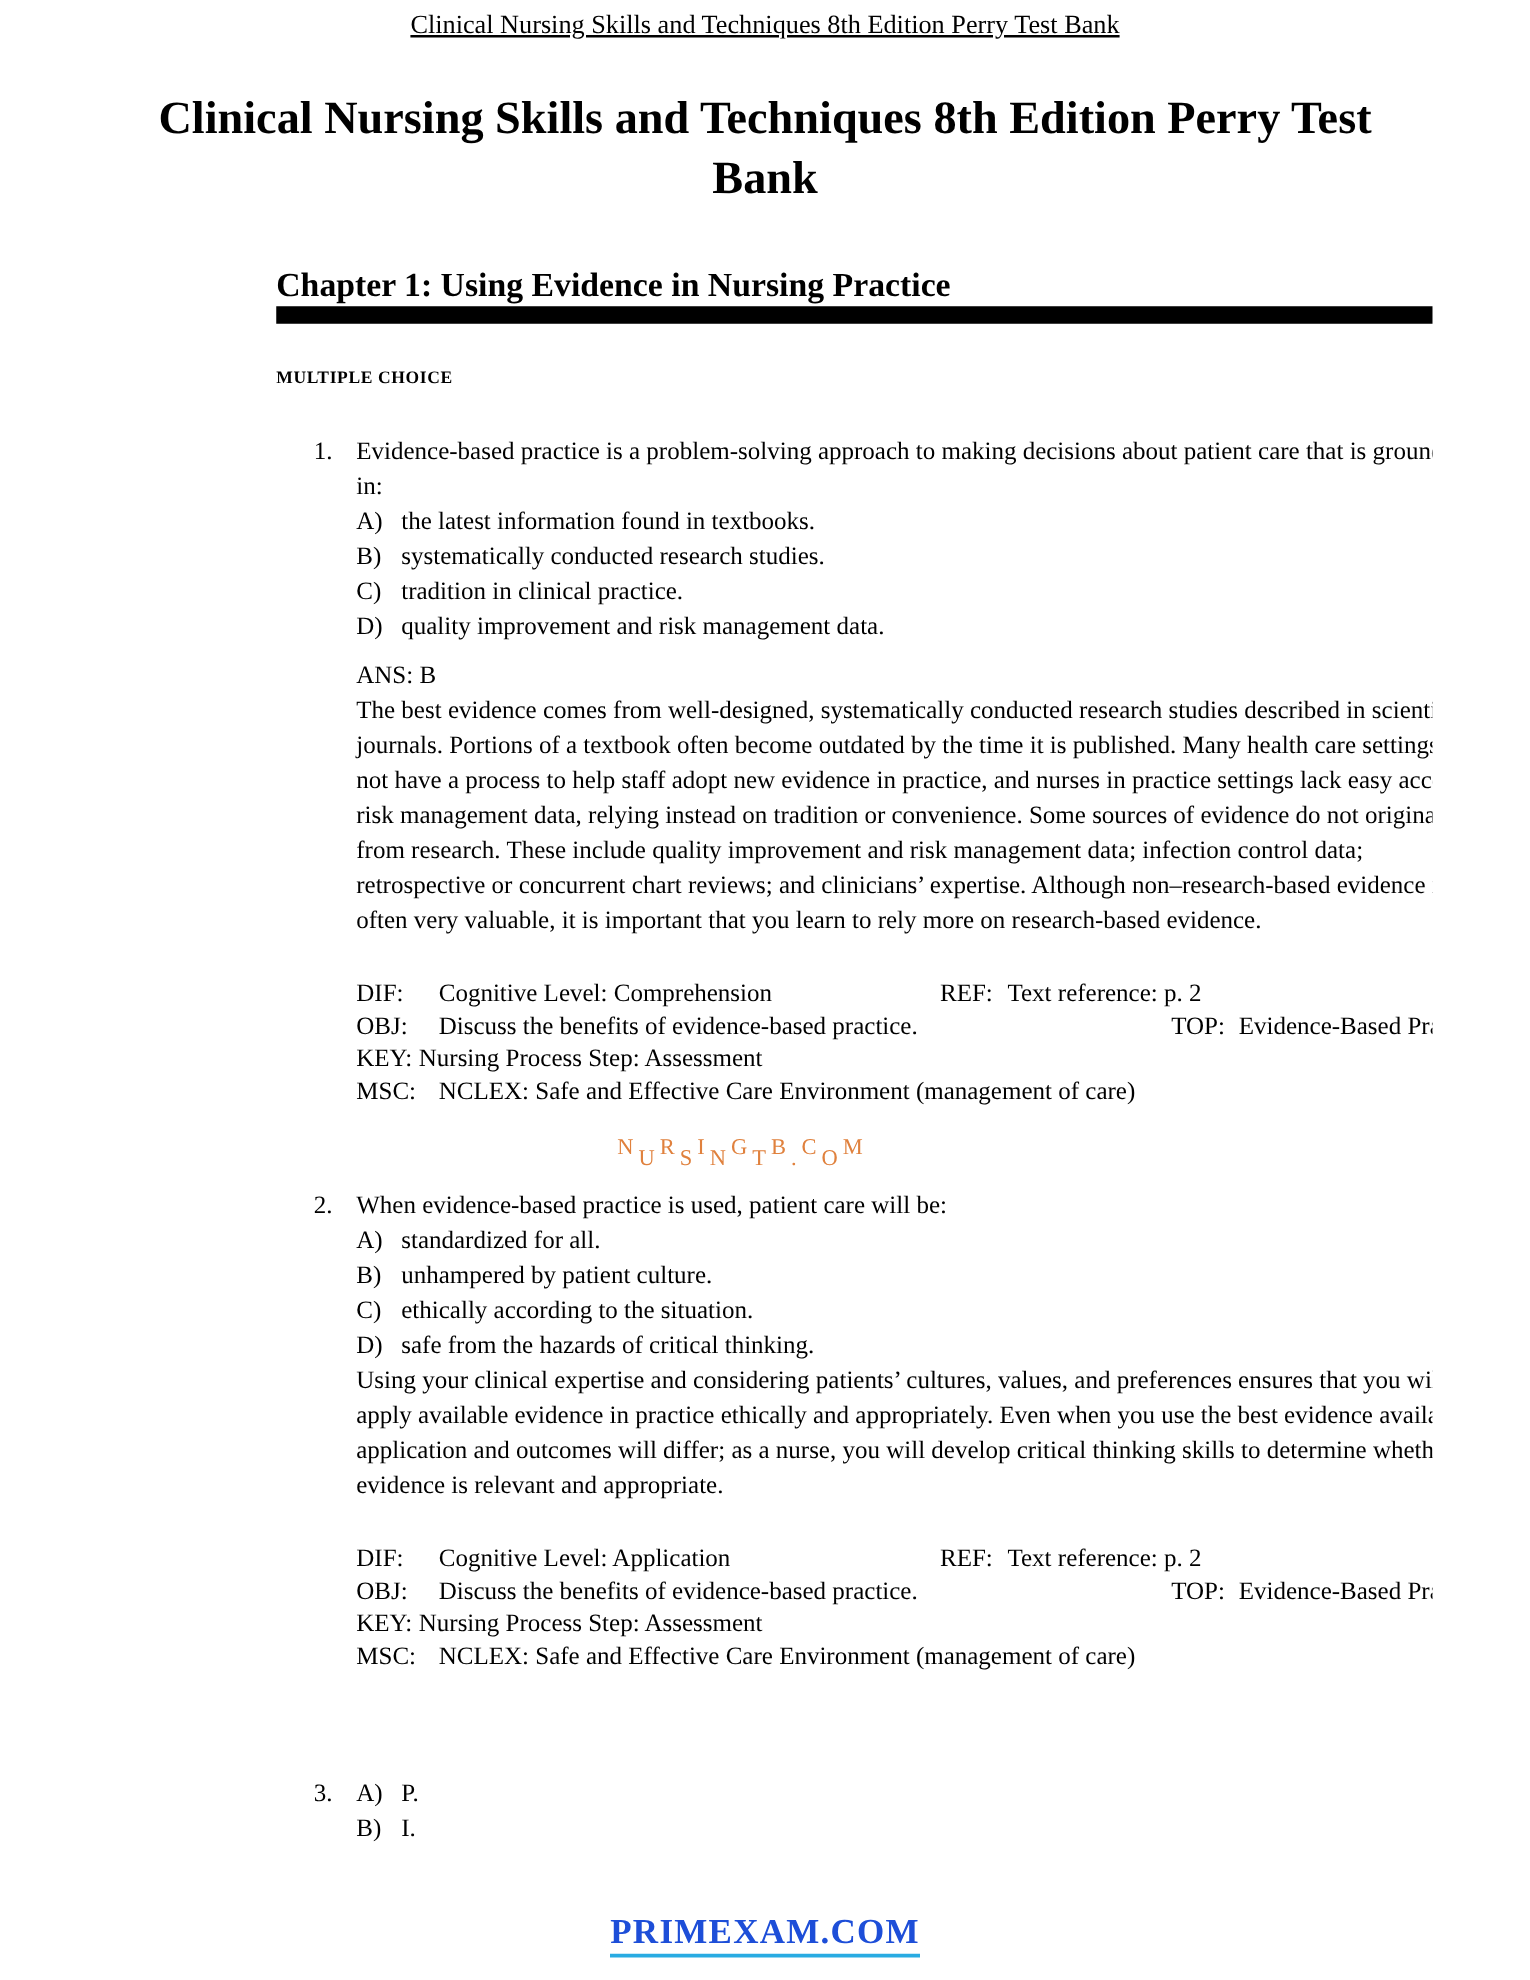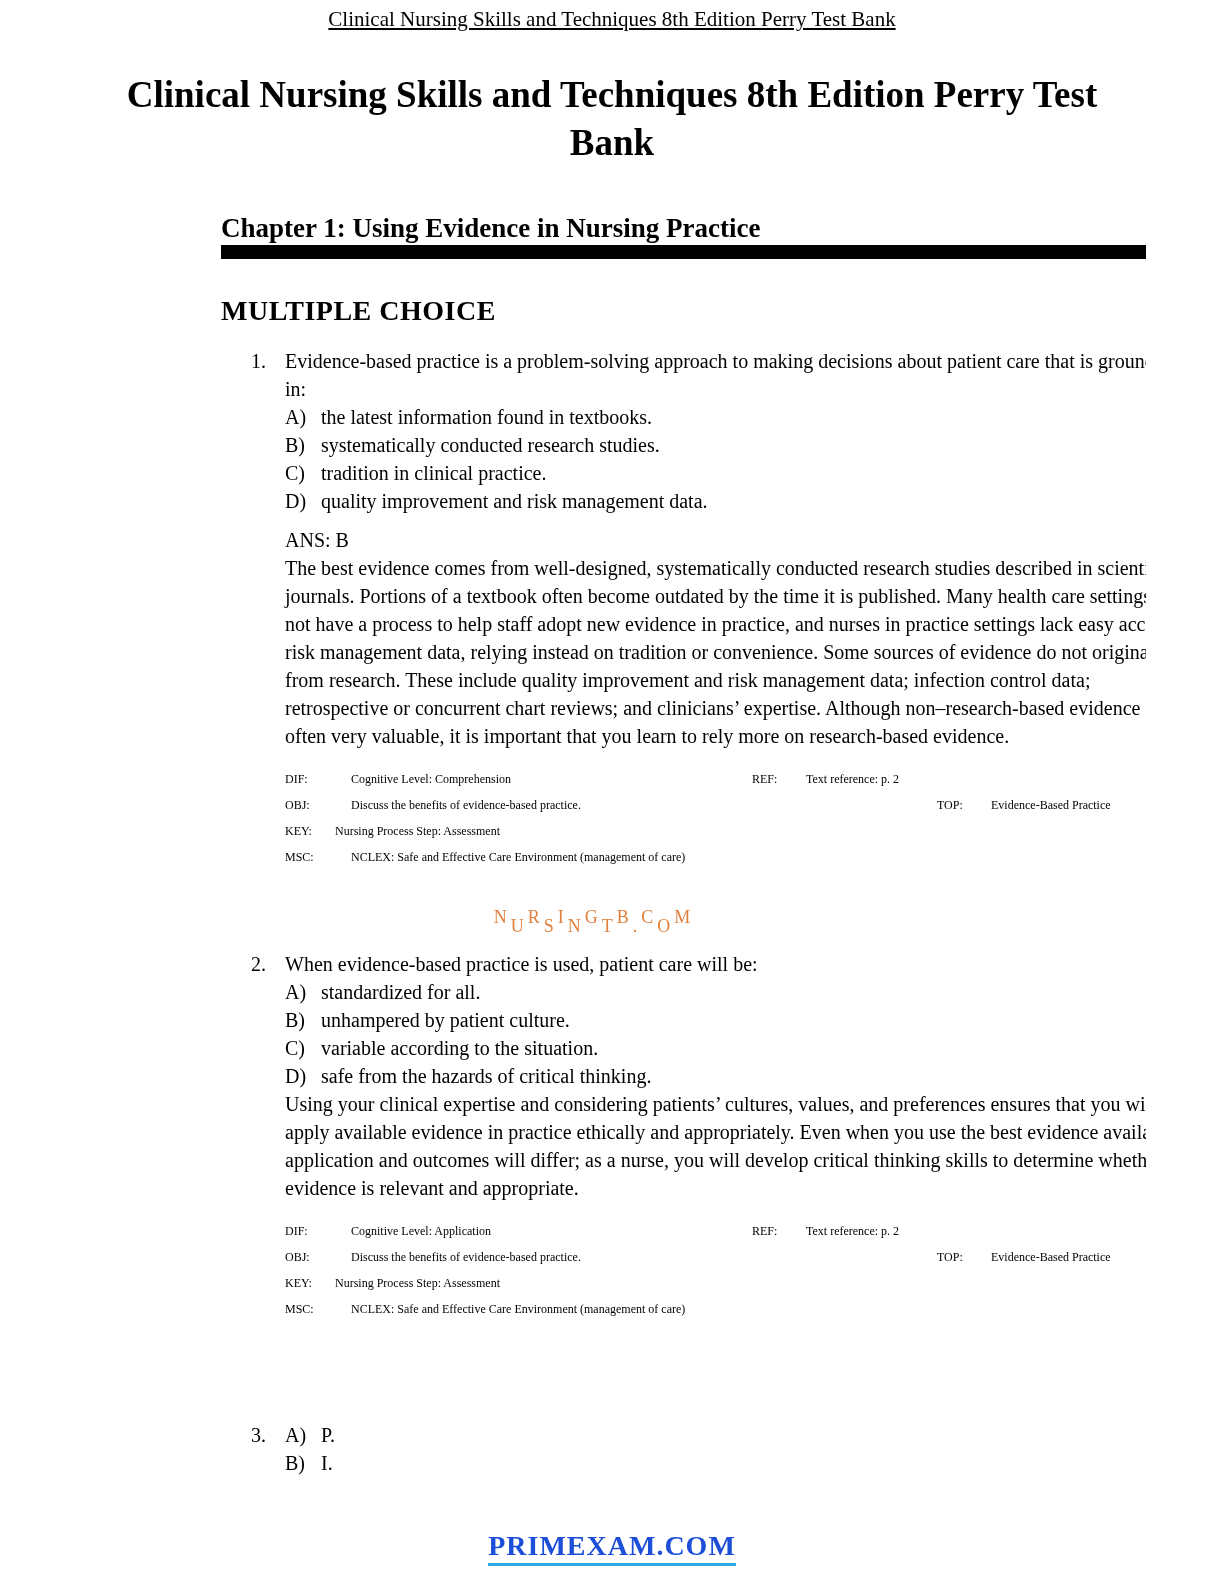--- a/index.html
+++ b/index.html
@@ -17,37 +17,37 @@
   .doc-title {
     position:absolute; top:46px; left:50%; transform:translateX(-50%);
     width:1040px; text-align:center;
     font-size:37px; font-weight:bold; line-height:48px;
   }
 
   
   .chapter { position:absolute; top:213px; left:143px; width:967px; font-size:27px; font-weight:bold; }
   .chapter-bar { position:absolute; top:245px; left:143px; width:967px; height:14px; background:#000; }
 
-  .section-label { position:absolute; top:295px; left:143px; font-size:28px; font-weight:bold; letter-spacing:0.5px; }
+  .section-label { position:absolute; top:295px; left:143px; font-size:14px; font-weight:bold; letter-spacing:0.5px; }
 
   
   .question { position:absolute; left:143px; width:970px; font-size:20px; line-height:28px; }
   #q1 { top:347px; }
   #q2 { top:950px; }
   #q3 { top:1421px; }
 
   .q-text { position:relative; padding-left:64px; }
   .q-num  { position:absolute; left:30px; top:0; }
   .options { padding-left:64px; }
   .option { display:flex; }
   .opt-label { flex:none; width:36px; }
   .answer { padding-left:64px; margin-top:11px; }
   .rationale { padding-left:64px; }
 
-  .meta { padding-left:64px; margin-top:16px; line-height:26px; font-size:12px; }
+  .meta { padding-left:64px; margin-top:32px; line-height:26px; font-size:20px; }
   .meta-row { position:relative; height:26px; white-space:nowrap; }
   .meta-k { display:inline-block; min-width:66px; }
   .meta-k.narrow { min-width:50px; }
   .meta-pair2 { position:absolute; top:0; }
   .meta-pair2.p2-ref { left:467px; }
   .meta-pair2.p2-top { left:652px; }
   .meta-k2 { display:inline-block; min-width:54px; }
 
   
   .watermark {
@@ -136,21 +136,21 @@
       <div class="option">
         <span class="opt-label">A)</span>
         <span>standardized for all.</span>
       </div>
       <div class="option">
         <span class="opt-label">B)</span>
         <span>unhampered by patient culture.</span>
       </div>
       <div class="option">
         <span class="opt-label">C)</span>
-        <span>variable according to the situation.</span>
+        <span>ethically according to the situation.</span>
       </div>
       <div class="option">
         <span class="opt-label">D)</span>
         <span>safe from the hazards of critical thinking.</span>
       </div>
     </div>
     <div class="rationale">Using your clinical expertise and considering patients’ cultures, values, and preferences ensures that you will apply available evidence in practice ethically and appropriately. Even when you use the best evidence available, application and outcomes will differ; as a nurse, you will develop critical thinking skills to determine whether evidence is relevant and appropriate.</div>
     <div class="meta">
       <div class="meta-row">
         <span class="meta-k">DIF:</span><span>Cognitive Level: Application</span>

